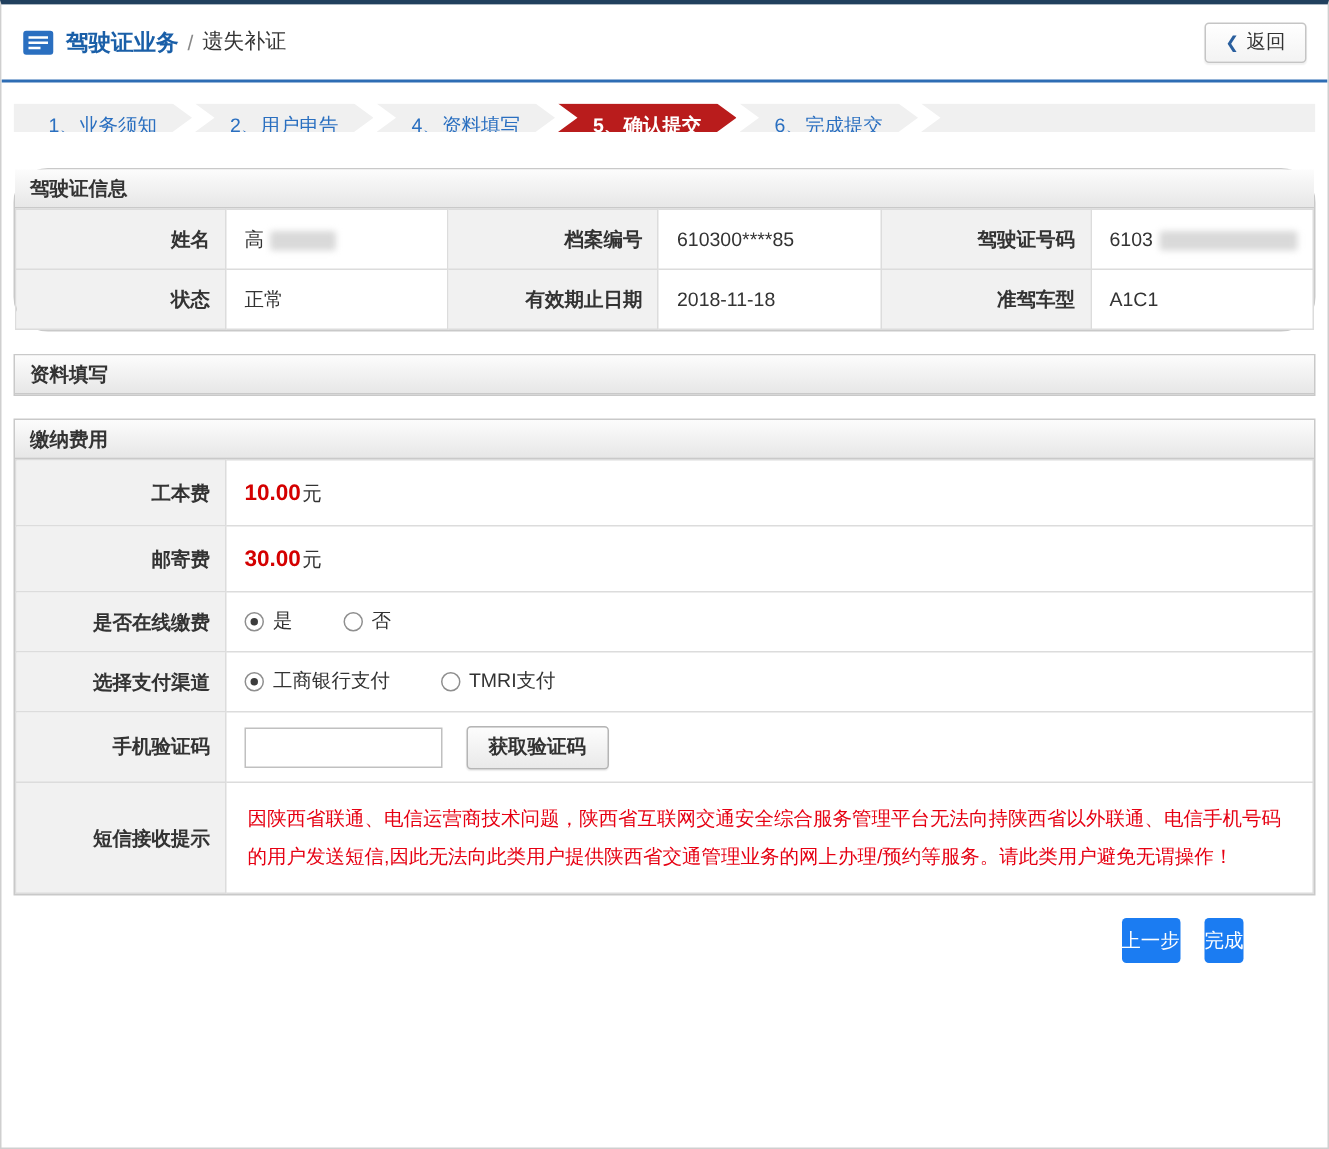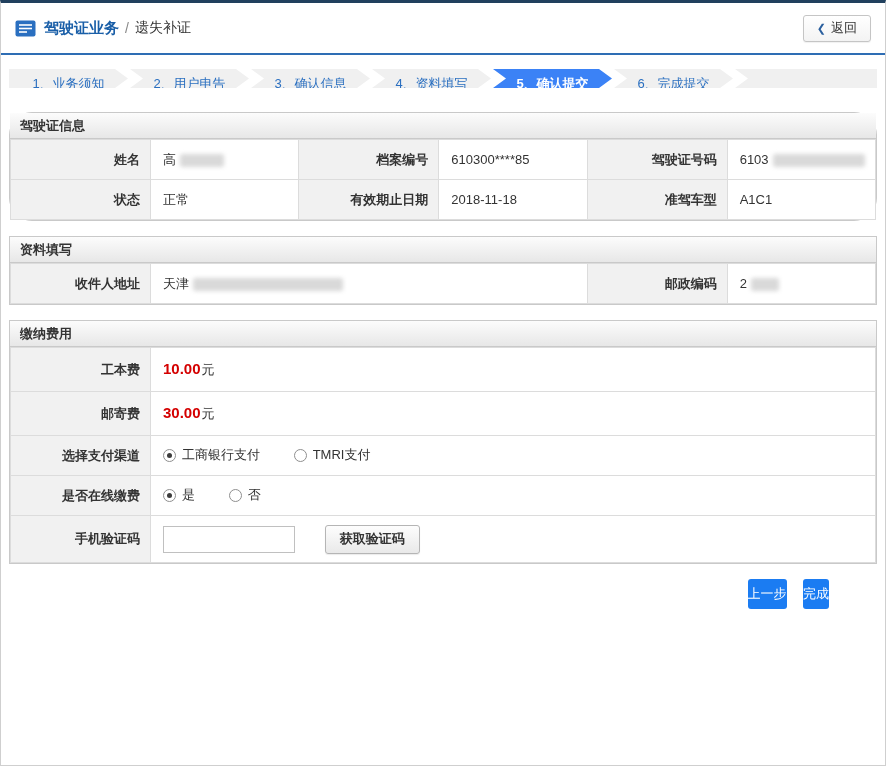--- a/index.html
+++ b/index.html
@@ -31,21 +31,21 @@
   .back-chevron { font-size: 11px; color: #2a5f9e; }
 
   
   .steps { display: flex; gap: 2px; margin: 14px 8px 0 8px; height: 19px; }
   .step {
     flex: 0 0 119px; background: #f0f0f0; color: #2a6fc0; font-size: 13px;
     text-align: center; line-height: 29px; white-space: nowrap;
     clip-path: polygon(0 0, calc(100% - 13px) 0, 100% 50%, calc(100% - 13px) 100%, 0 100%, 13px 50%);
   }
   .step.first { clip-path: polygon(0 0, calc(100% - 13px) 0, 100% 50%, calc(100% - 13px) 100%, 0 100%); }
-  .step.active { background: #3b82f6; color: #fff; font-weight: bold; text-decoration: underline; }
+  .step.active { background: #b91c1c; color: #fff; font-weight: bold; text-decoration: underline; }
   .step-filler {
     flex: 1; background: #f0f0f0;
     clip-path: polygon(0 0, 100% 0, 100% 100%, 0 100%, 13px 50%);
   }
 
   
   .panel { margin: 15px 8px 0 8px; border: 1px solid #c9c9c9; }
   .panel.first-panel { margin-top: 24px; border-radius: 23px; }
   .panel-title {
     height: 26px; line-height: 25px; padding-left: 10px;
@@ -81,21 +81,21 @@
     content: ""; position: absolute; left: 3px; top: 3px; right: 3px; bottom: 3px;
     border-radius: 50%; background: #3c3c3c;
   }
   .radio-label { font-size: 13px; color: #333; }
 
   .code-input {
     width: 132px; height: 27px; border: 1px solid #c0c0c0; padding: 0 6px;
     font-size: 13px; color: #333; vertical-align: middle; font-family: inherit;
   }
   .code-btn {
-    height: 29px; padding: 0 14px; margin-left: 26px; vertical-align: middle;
+    height: 29px; padding: 0 14px; margin-left: 12px; vertical-align: middle;
     background: linear-gradient(#fdfdfd, #e9e9e9); border: 1px solid #b5b5b5; border-radius: 3px;
     font-size: 13px; font-weight: bold; color: #333; cursor: pointer;
     box-shadow: 0 1px 1px rgba(0,0,0,0.08); font-family: inherit;
   }
 
   td.tip-cell { padding: 12px 14px; height: auto; }
   .tip-text { color: #e60012; font-size: 13px; line-height: 1.9; }
 
   
   .footer { margin: 15px 56px 0 0; text-align: right; }
@@ -126,21 +126,20 @@
     </div>
     <button class="back-btn">
       <span class="back-chevron">❮</span>
       <span>返回</span>
     </button>
   </div>
 
   <div class="steps">
     <div class="step first"><span>1、业务须知</span></div>
     <div class="step"><span>2、用户申告</span></div>
-    <div class="step"><span>3、确认信息</span></div>
     <div class="step"><span>4、资料填写</span></div>
     <div class="step active"><span>5、确认提交</span></div>
     <div class="step"><span>6、完成提交</span></div>
     <div class="step-filler"></div>
   </div>
 
   <div class="panel first-panel">
     <div class="panel-title">驾驶证信息</div>
     <table class="grid">
       <colgroup>
@@ -181,30 +180,20 @@
     <table class="grid">
       <colgroup>
         <col class="c-lbl">
           <col>
           <col class="c-lbl">
           <col>
           <col class="c-lbl">
           <col>
       </colgroup>
       <tbody>
-      <tr>
-        <td class="lbl">收件人地址</td>
-        <td class="val" colspan="3">
-          <span>天津</span><span class="redact" style="width:150px"></span>
-        </td>
-        <td class="lbl">邮政编码</td>
-        <td class="val">
-          <span>2</span><span class="redact" style="width:28px"></span>
-        </td>
-      </tr>
     </tbody>
       </table>
   </div>
 
   <div class="panel">
     <div class="panel-title">缴纳费用</div>
     <table class="grid">
       <colgroup>
           <col class="c-lbl">
           <col>
@@ -216,50 +205,56 @@
           <span class="fee-num">10.00</span><span class="fee-unit">元</span>
         </td>
       </tr>
       <tr class="row-fee">
         <td class="lbl">邮寄费</td>
         <td class="val">
           <span class="fee-num">30.00</span><span class="fee-unit">元</span>
         </td>
       </tr>
       <tr>
+        <td class="lbl">是否在线缴费</td>
+        <td class="val">
+          <span class="radio">
+            <span class="radio-circle checked"></span>
+            <span class="radio-label">是</span>
+          </span>
+          <span class="radio">
+            <span class="radio-circle"></span>
+            <span class="radio-label">否</span>
+          </span>
+        </td>
+      </tr>
+      <tr>
         <td class="lbl">选择支付渠道</td>
         <td class="val">
           <span class="radio">
             <span class="radio-circle checked"></span>
             <span class="radio-label">工商银行支付</span>
           </span>
           <span class="radio">
             <span class="radio-circle"></span>
             <span class="radio-label">TMRI支付</span>
           </span>
         </td>
       </tr>
-      <tr>
-        <td class="lbl">是否在线缴费</td>
-        <td class="val">
-          <span class="radio">
-            <span class="radio-circle checked"></span>
-            <span class="radio-label">是</span>
-          </span>
-          <span class="radio">
-            <span class="radio-circle"></span>
-            <span class="radio-label">否</span>
-          </span>
-        </td>
-      </tr>
       <tr class="row-code">
         <td class="lbl">手机验证码</td>
         <td class="val">
           <input type="text" class="code-input" value="" style="">
           <button class="code-btn">获取验证码</button>
+        </td>
+      </tr>
+      <tr>
+        <td class="lbl">短信接收提示</td>
+        <td class="val tip-cell">
+          <div class="tip-text">因陕西省联通、电信运营商技术问题，陕西省互联网交通安全综合服务管理平台无法向持陕西省以外联通、电信手机号码的用户发送短信,因此无法向此类用户提供陕西省交通管理业务的网上办理/预约等服务。请此类用户避免无谓操作！</div>
         </td>
       </tr>
     </tbody>
       </table>
   </div>
 
   <div class="footer">
     <button class="btn-primary">上一步</button>
     <button class="btn-primary">完成</button>
   </div>

